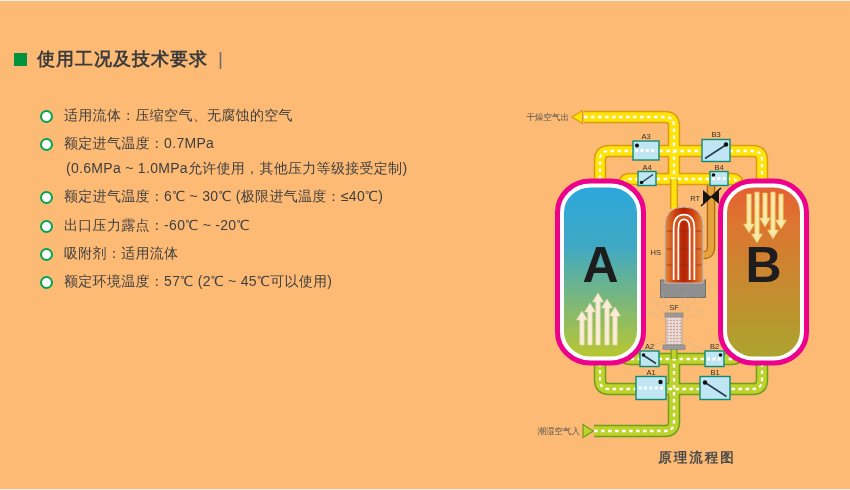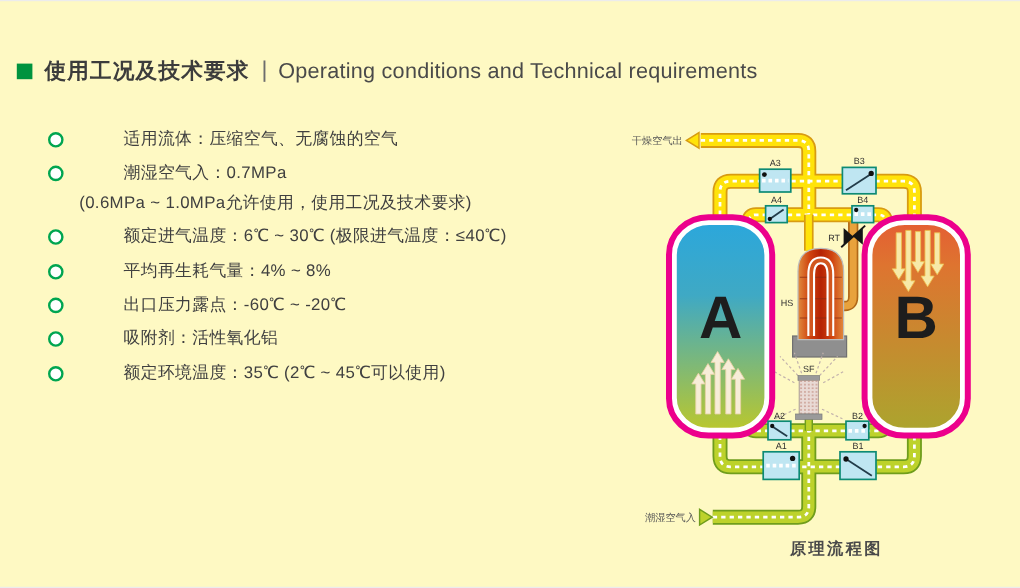--- a/index.html
+++ b/index.html
@@ -1,30 +1,30 @@
 <!DOCTYPE html>
 <html><head>
 <meta charset="utf-8">
 <style>
   html,body{margin:0;padding:0;background:#f2f2f2;}
-  .page{position:relative;width:850px;height:490px;background:#fef9c3;margin:0 auto;overflow:hidden;
+  .page{position:relative;width:850px;height:490px;background:#fdba74;margin:0 auto;overflow:hidden;
         border-top:1px solid #ececec;border-bottom:1px solid #ececec;box-sizing:border-box;
         font-family:"Liberation Sans", sans-serif;}
   
   .hdr{position:absolute;left:14px;top:46px;display:flex;align-items:center;}
   .hdr-square{width:13px;height:13px;background:#00933E;margin-right:10px;flex:0 0 auto;}
   .hdr-zh{font-size:18px;font-weight:bold;color:#3c3c3c;letter-spacing:1px;}
   .hdr-sep{font-size:19px;font-weight:300;color:#6d6d6d;margin:0 9px 0 10px;}
   .hdr-en{font-size:18px;font-weight:normal;color:#4a4a4a;letter-spacing:0.2px;}
   
   .specs{position:absolute;left:40px;top:107px;width:470px;}
   .spec-item{display:flex;align-items:flex-start;margin-bottom:13px;}
   .ring{width:9px;height:9px;border:2px solid #00A550;border-radius:50%;margin:2px 11px 0 0;flex:0 0 auto;background:#fff;}
   .spec-body{flex:1;}
-  .spec-text{font-size:14px;color:#404040;line-height:1.1;letter-spacing:0.3px;margin-left:39px;}
+  .spec-text{font-size:14px;color:#404040;line-height:1.1;letter-spacing:0.3px;}
   .spec-note{font-size:14px;color:#404040;line-height:1.1;letter-spacing:0.3px;margin-top:9px;padding-left:2px;}
   
   .diagram{position:absolute;left:522px;top:96px;width:300px;height:380px;}
   .pipe{fill:none;stroke-linejoin:round;stroke-linecap:butt;}
   .yo{stroke:#D89B12;stroke-width:12.5px;}
   .yf{stroke:#FFE30A;stroke-width:9.5px;}
   .go{stroke:#6F9D1C;stroke-width:12.5px;}
   .gf{stroke:#BDD22B;stroke-width:9.5px;}
   .yo-t{stroke:#D89B12;stroke-width:8px;}
   .yf-t{stroke:#FFE30A;stroke-width:5.2px;}
@@ -46,65 +46,58 @@
 </style>
 </head>
 <body>
 
 <div class="page">
 
   <div class="hdr">
     <div class="hdr-square"></div>
     <span class="hdr-zh">使用工况及技术要求</span>
     <span class="hdr-sep">|</span>
-    <span class="hdr-en">Operating conditions and Technical requirements</span>
   </div>
 
   <div class="specs">
       <div class="spec-item">
         <span class="ring"></span>
         <div class="spec-body">
           <div class="spec-text">适用流体：压缩空气、无腐蚀的空气</div>
         </div>
       </div>
       <div class="spec-item">
         <span class="ring"></span>
         <div class="spec-body">
-          <div class="spec-text">潮湿空气入：0.7MPa</div>
-          <div class="spec-note">(0.6MPa ~ 1.0MPa允许使用，使用工况及技术要求)</div>
+          <div class="spec-text">额定进气温度：0.7MPa</div>
+          <div class="spec-note">(0.6MPa ~ 1.0MPa允许使用，其他压力等级接受定制)</div>
         </div>
       </div>
       <div class="spec-item">
         <span class="ring"></span>
         <div class="spec-body">
           <div class="spec-text">额定进气温度：6℃ ~ 30℃ (极限进气温度：≤40℃)</div>
         </div>
       </div>
       <div class="spec-item">
         <span class="ring"></span>
         <div class="spec-body">
-          <div class="spec-text">平均再生耗气量：4% ~ 8%</div>
-        </div>
-      </div>
-      <div class="spec-item">
-        <span class="ring"></span>
-        <div class="spec-body">
           <div class="spec-text">出口压力露点：-60℃ ~ -20℃</div>
         </div>
       </div>
       <div class="spec-item">
         <span class="ring"></span>
         <div class="spec-body">
-          <div class="spec-text">吸附剂：活性氧化铝</div>
-        </div>
-      </div>
-      <div class="spec-item">
-        <span class="ring"></span>
-        <div class="spec-body">
-          <div class="spec-text">额定环境温度：35℃ (2℃ ~ 45℃可以使用)</div>
+          <div class="spec-text">吸附剂：适用流体</div>
+        </div>
+      </div>
+      <div class="spec-item">
+        <span class="ring"></span>
+        <div class="spec-body">
+          <div class="spec-text">额定环境温度：57℃ (2℃ ~ 45℃可以使用)</div>
         </div>
       </div>
     </div>
 
   <svg class="diagram" viewBox="0 0 300 380" width="300" height="380" xmlns="http://www.w3.org/2000/svg">
     <defs>
       <linearGradient id="gradA" x1="0" y1="0" x2="0" y2="1">
         <stop offset="0" stop-color="#2CA7DB"></stop>
           <stop offset="0.35" stop-color="#3FA9C4"></stop>
           <stop offset="1" stop-color="#B9C72F"></stop>

